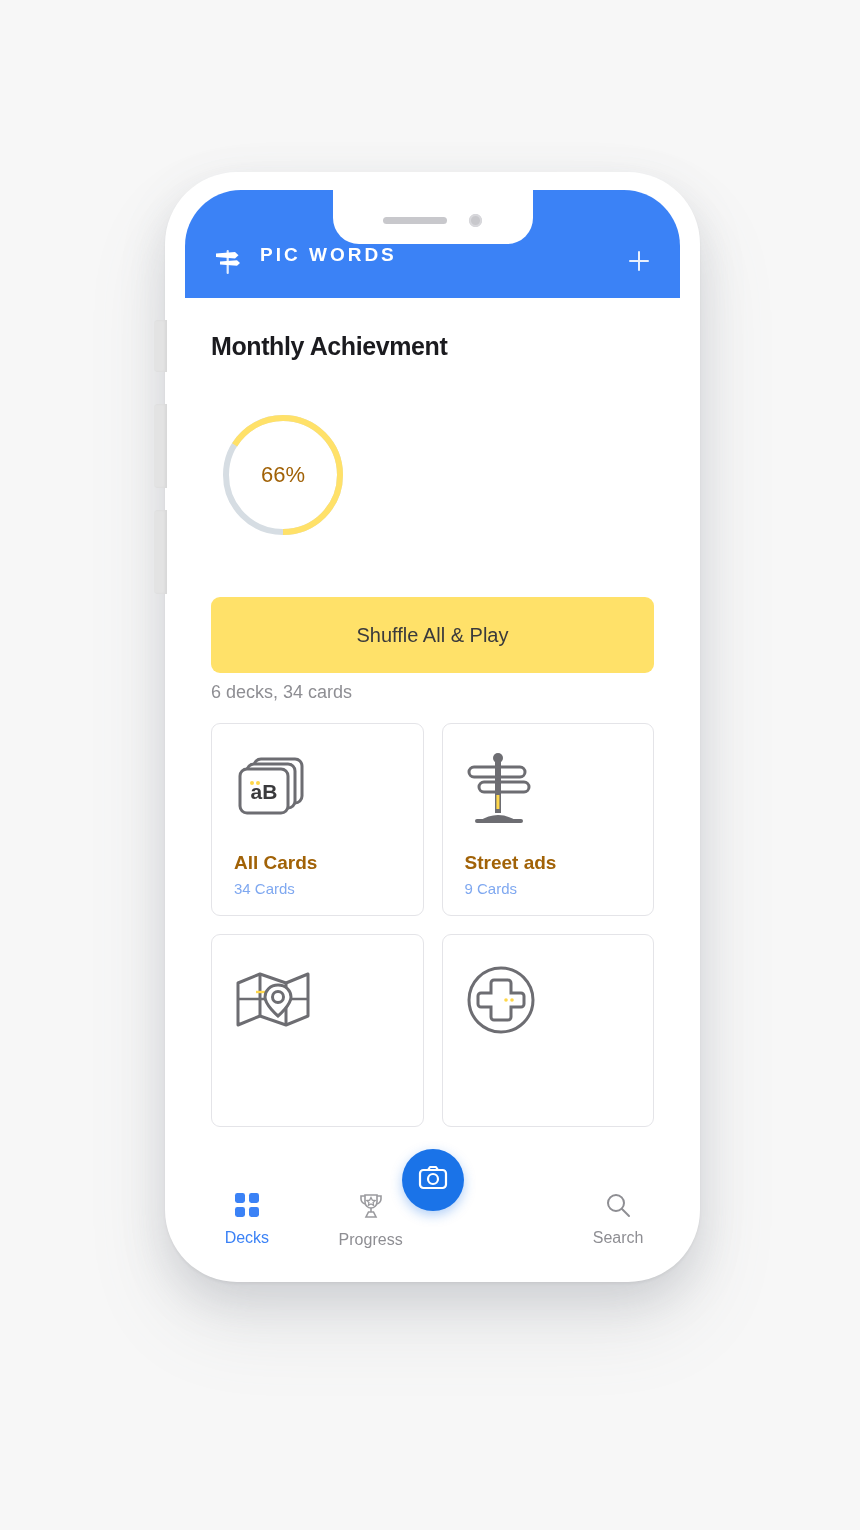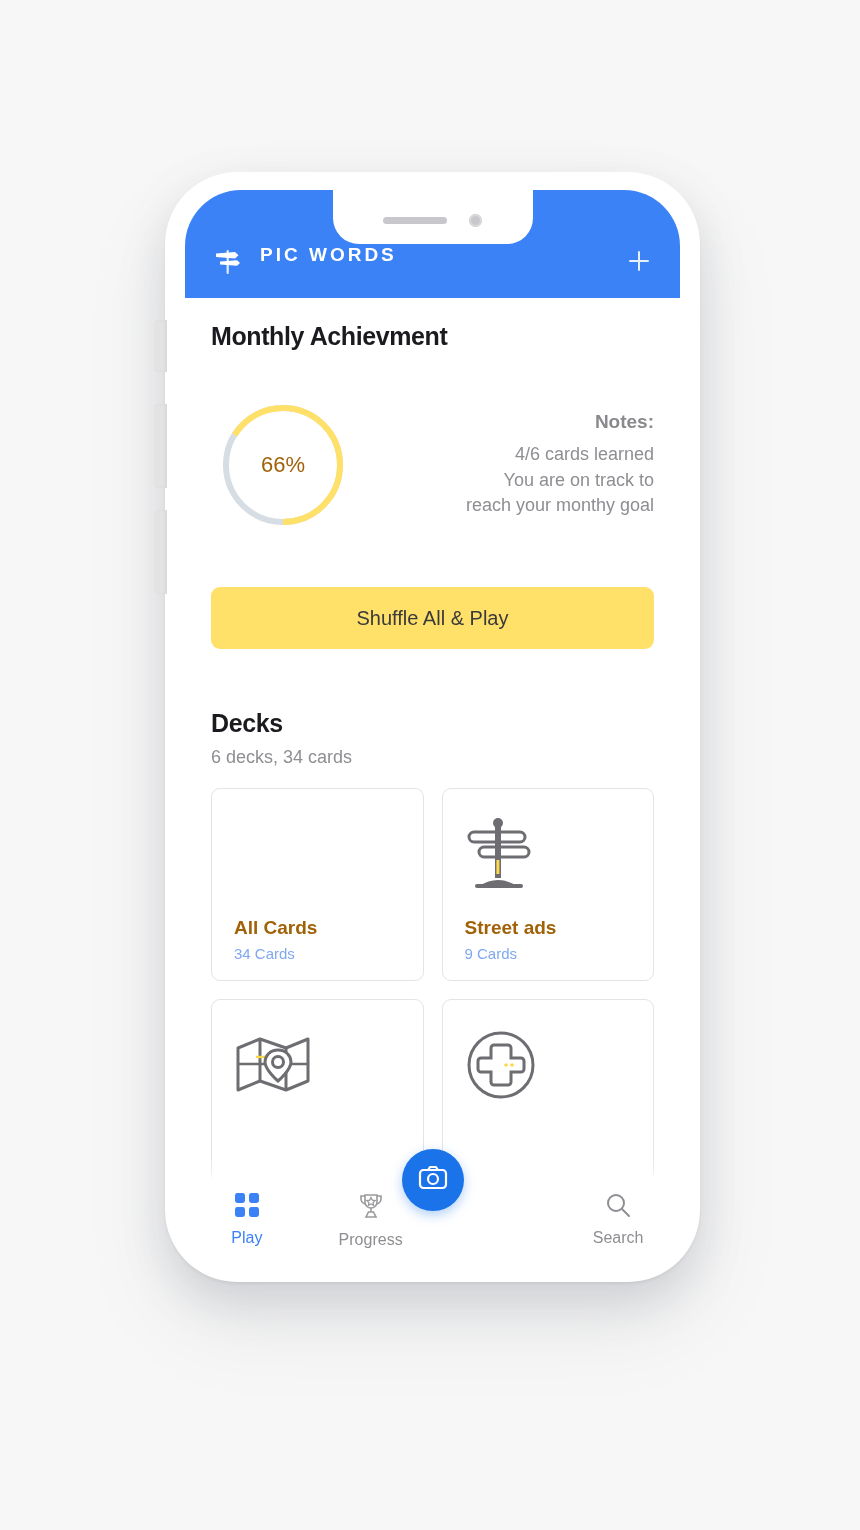--- a/index.html
+++ b/index.html
@@ -76,39 +76,39 @@
   .plus-btn::before,.plus-btn::after{
     content:""; position:absolute; background:#e8f0fd; border-radius:1px;
   }
   .plus-btn::before{ left:50%; top:7px; width:2.5px; height:20px; margin-left:-1.25px;}
   .plus-btn::after{ top:50%; left:7px; height:2.5px; width:20px; margin-top:-1.25px;}
 
   
   .content{ padding:0 26px; position:relative; }
   .sec-title{
     font-size:25px; font-weight:bold; color:#1b1b1f;
-    letter-spacing:-.4px; margin-top:24px;
+    letter-spacing:-.4px; margin-top:34px;
   }
 
   .achieve{
     display:flex; align-items:center; margin-top:44px; height:140px;
   }
   .donut{ position:relative; width:128px; height:128px; flex:none; margin-left:8px;}
   .donut svg{ display:block; transform:rotate(-90deg) scaleX(-1); }
   .donut-label{
     position:absolute; inset:0; display:flex;
     align-items:center; justify-content:center;
     font-size:22px; color:#a16207;
   }
   .notes{ margin-left:auto; text-align:right; }
   .notes-h{ font-size:19px; font-weight:bold; color:#8a8a8e; }
   .notes-l{ font-size:18px; color:#8e8e93; line-height:1.44; margin-top:9px;}
 
   .shuffle{
-    display:block; width:100%; height:62px; margin-top:52px;
+    display:block; width:100%; height:76px; margin-top:52px;
     background:#ffe169; border:none; border-radius:9px;
     font-family:inherit; font-size:20px; color:#3a3a3c; cursor:pointer;
   }
 
   .decks-h{ margin-top:60px; }
   .decks-sub{ font-size:18px; color:#8e8e93; margin-top:9px; }
 
   .grid{
     display:grid; grid-template-columns:1fr 1fr;
     gap:18px; margin-top:20px;
@@ -182,38 +182,39 @@
 
         <div class="achieve">
           <div class="donut">
             <svg width="128" height="128" viewBox="0 0 128 128">
               <circle cx="64" cy="64" r="57" fill="none" stroke="#d6dde3" stroke-width="6"></circle>
               <circle id="ring" cx="64" cy="64" r="57" fill="none" stroke="#ffe169" stroke-width="6" stroke-linecap="butt" stroke-dasharray="236.37343125609604 121.76813125314037"></circle>
             </svg>
             <span class="donut-label">66%</span>
           </div>
 
-          <div class="notes">
-            <div class="notes-h">Notes:</div>
-            <div class="notes-l">
-              <div>4/6 cards learned</div>
-              <div>You are on track to</div>
-              <div>reach your monthy goal</div>
+        </div>
+
+        <button class="shuffle">Shuffle All &amp; Play</button>
+
+        <div class="decks-sub">6 decks, 34 cards</div>
+
+        <div class="grid">
+
+          <div class="deck">
+            <div class="deck-icon">
+              <svg width="78" height="72" viewBox="0 0 78 72">
+                <rect x="20" y="6" width="48" height="44" rx="7" fill="#fff" stroke="#6d6d72" stroke-width="3"></rect>
+                <rect x="13" y="11" width="48" height="44" rx="7" fill="#fff" stroke="#6d6d72" stroke-width="3"></rect>
+                <rect x="6" y="16" width="48" height="44" rx="7" fill="#fff" stroke="#6d6d72" stroke-width="3"></rect>
+                <circle cx="18" cy="30" r="2" fill="#ffd74a"></circle>
+                <circle cx="24" cy="30" r="2" fill="#ffd74a"></circle>
+                <text x="30" y="46" font-family="'Liberation Sans',sans-serif" font-size="21" font-weight="bold" fill="#3a3a3c" text-anchor="middle">aB</text>
+              </svg>
             </div>
-          </div>
-        </div>
-
-        <button class="shuffle">Shuffle All &amp; Play</button>
-
-        <div class="sec-title decks-h">Decks</div>
-        <div class="decks-sub">6 decks, 34 cards</div>
-
-        <div class="grid">
-
-          <div class="deck">
             <div class="deck-name">All Cards</div>
             <div class="deck-count">34 Cards</div>
           </div>
 
           <div class="deck">
             <div class="deck-icon">
               <svg width="70" height="76" viewBox="0 0 70 76">
                 <circle cx="33" cy="7" r="5" fill="#6d6d72"></circle>
                 <rect x="30" y="9" width="6" height="53" fill="#6d6d72"></rect>
                 <rect x="31.4" y="44" width="3" height="14" fill="#ffd74a"></rect>
@@ -265,21 +266,21 @@
 
         <div class="tab active">
           <span>
             <svg width="26" height="26" viewBox="0 0 26 26">
               <rect x="1" y="1" width="10" height="10" rx="2.4" fill="#3b82f6"></rect>
               <rect x="15" y="1" width="10" height="10" rx="2.4" fill="#3b82f6"></rect>
               <rect x="1" y="15" width="10" height="10" rx="2.4" fill="#3b82f6"></rect>
               <rect x="15" y="15" width="10" height="10" rx="2.4" fill="#3b82f6"></rect>
             </svg>
           </span>
-          <span class="tab-lbl">Play</span>
+          <span class="tab-lbl">Decks</span>
         </div>
 
         <div class="tab">
           <span>
             <svg width="28" height="28" viewBox="0 0 28 28">
               <path d="M8 3 h12 v7 a6 6 0 0 1 -12 0 Z" fill="none" stroke="#9a9a9e" stroke-width="1.6"></path>
               <path d="M8 4 H4 v3 a5 5 0 0 0 5 5" fill="none" stroke="#9a9a9e" stroke-width="1.6"></path>
               <path d="M20 4 h4 v3 a5 5 0 0 1 -5 5" fill="none" stroke="#9a9a9e" stroke-width="1.6"></path>
               <path d="M14 16 v4" stroke="#9a9a9e" stroke-width="1.6"></path>
               <path d="M9 25 h10 l-2.5 -5 h-5 Z" fill="none" stroke="#9a9a9e" stroke-width="1.6"></path>

